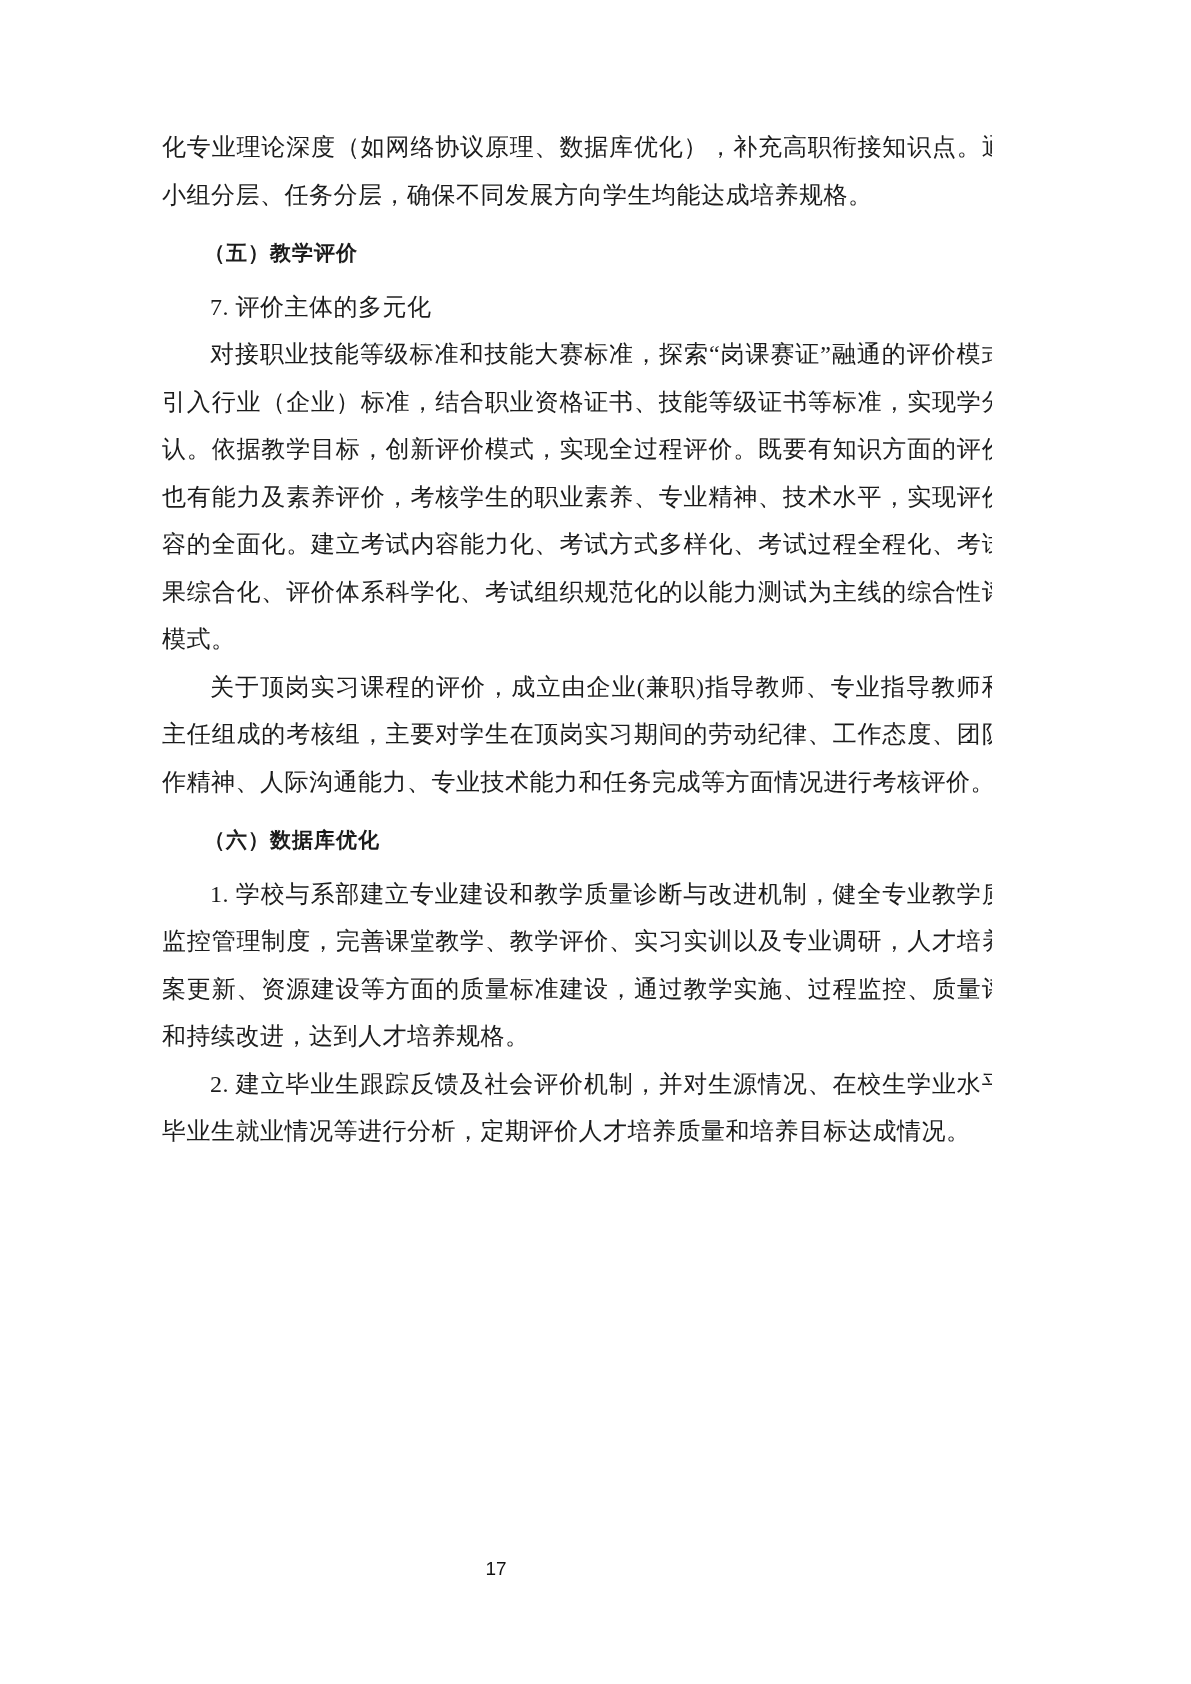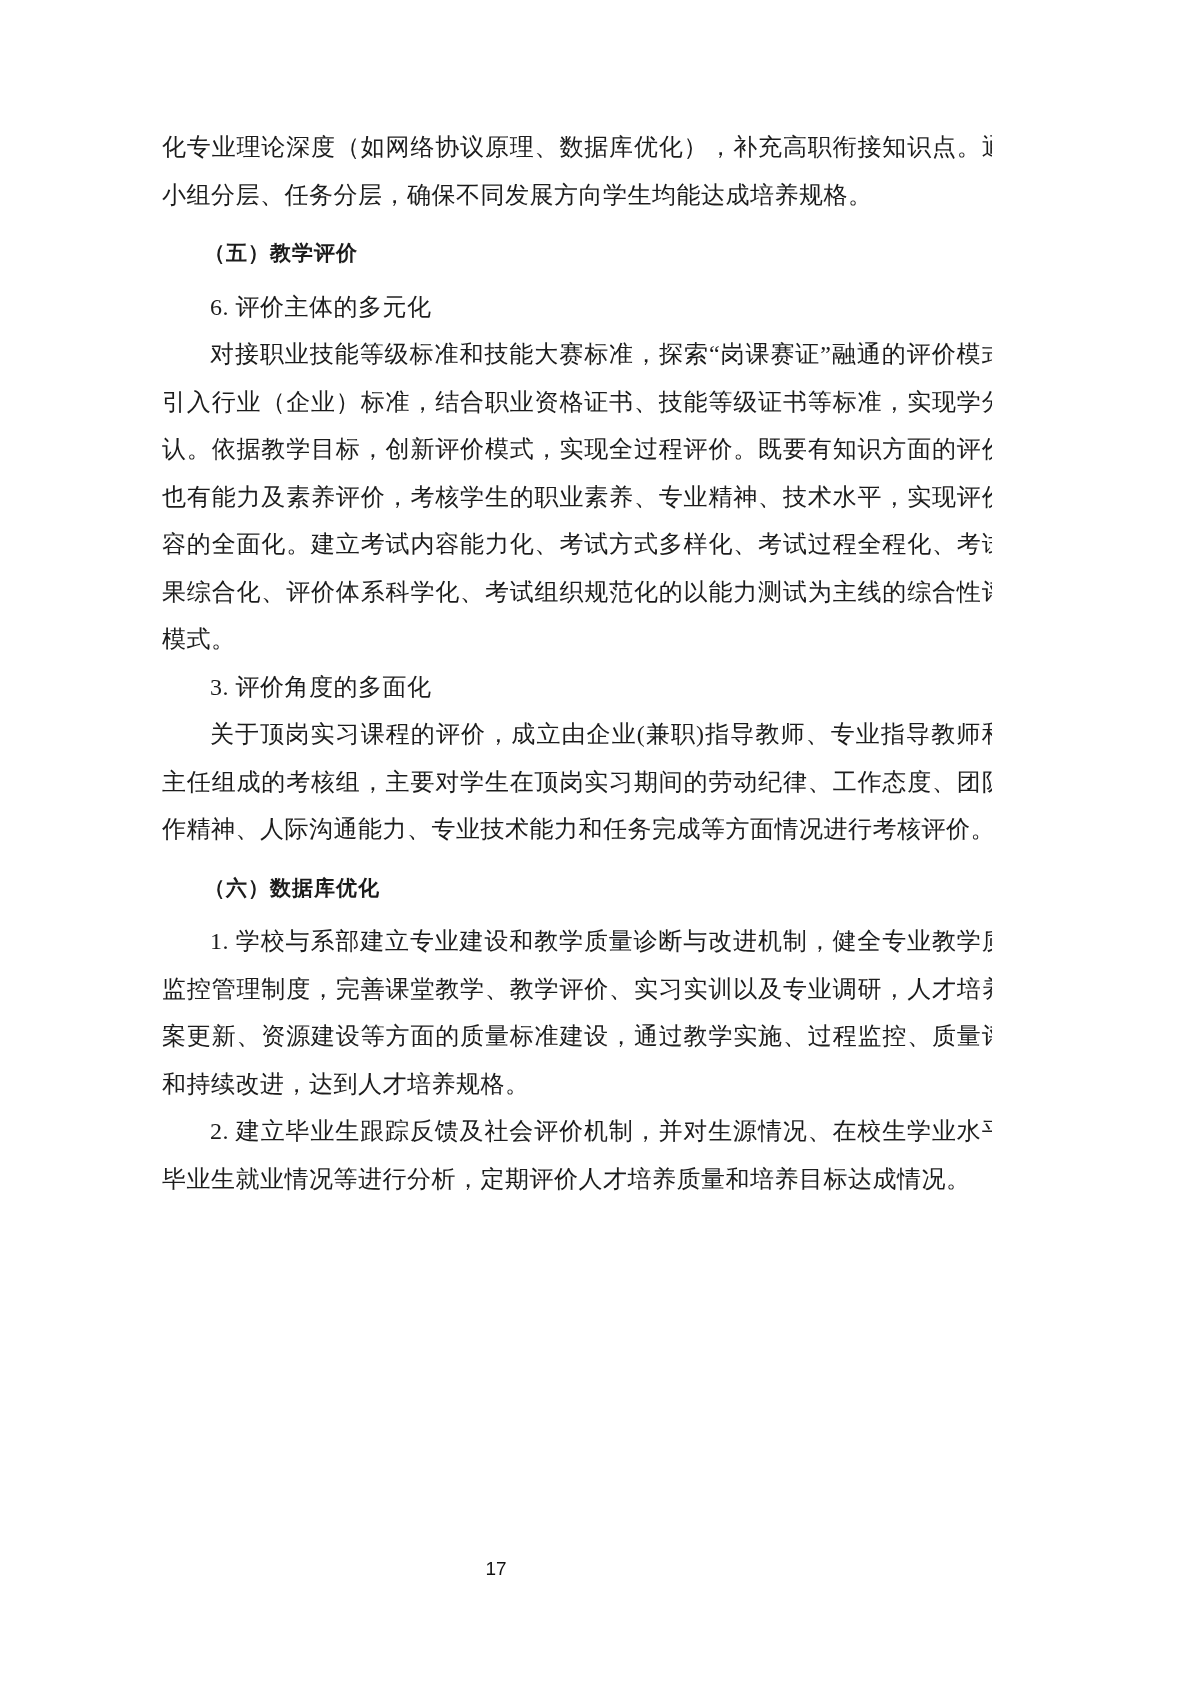--- a/index.html
+++ b/index.html
@@ -54,22 +54,21 @@
     color: #111111;
   }
 </style>
 </head>
 <body>
 
 <div class="page">
   <div class="content">
     <p class="para no-indent">化专业理论深度（如网络协议原理、数据库优化），补充高职衔接知识点。通过小组分层、任务分层，确保不同发展方向学生均能达成培养规格。</p>
     <h3 class="heading">（五）教学评价</h3>
-    <p class="para">6. 评价主体的多元化</p>
+    <p class="para">7. 评价主体的多元化</p>
     <p class="para">对接职业技能等级标准和技能大赛标准，探索“岗课赛证”融通的评价模式，引入行业（企业）标准，结合职业资格证书、技能等级证书等标准，实现学分互认。依据教学目标，创新评价模式，实现全过程评价。既要有知识方面的评价，也有能力及素养评价，考核学生的职业素养、专业精神、技术水平，实现评价内容的全面化。建立考试内容能力化、考试方式多样化、考试过程全程化、考试结果综合化、评价体系科学化、考试组织规范化的以能力测试为主线的综合性评价模式。</p>
-    <p class="para">3. 评价角度的多面化</p>
     <p class="para">关于顶岗实习课程的评价，成立由企业(兼职)指导教师、专业指导教师和班主任组成的考核组，主要对学生在顶岗实习期间的劳动纪律、工作态度、团队合作精神、人际沟通能力、专业技术能力和任务完成等方面情况进行考核评价。</p>
     <h3 class="heading">（六）数据库优化</h3>
     <p class="para">1. 学校与系部建立专业建设和教学质量诊断与改进机制，健全专业教学质量监控管理制度，完善课堂教学、教学评价、实习实训以及专业调研，人才培养方案更新、资源建设等方面的质量标准建设，通过教学实施、过程监控、质量评价和持续改进，达到人才培养规格。</p>
     <p class="para">2. 建立毕业生跟踪反馈及社会评价机制，并对生源情况、在校生学业水平，毕业生就业情况等进行分析，定期评价人才培养质量和培养目标达成情况。</p>
   </div>
   <div class="page-number">17</div>
 </div>
 
 </body></html>

